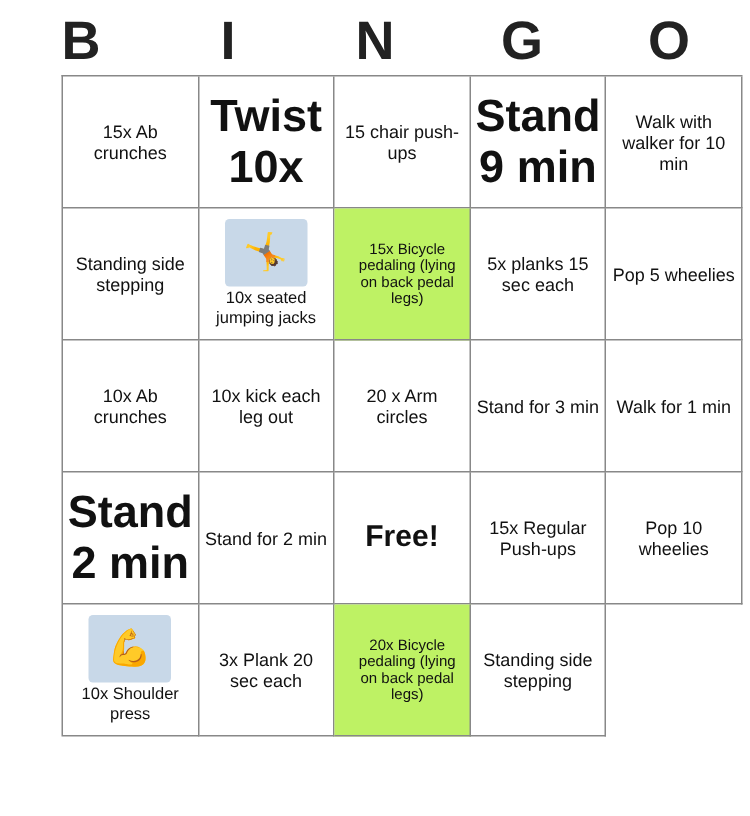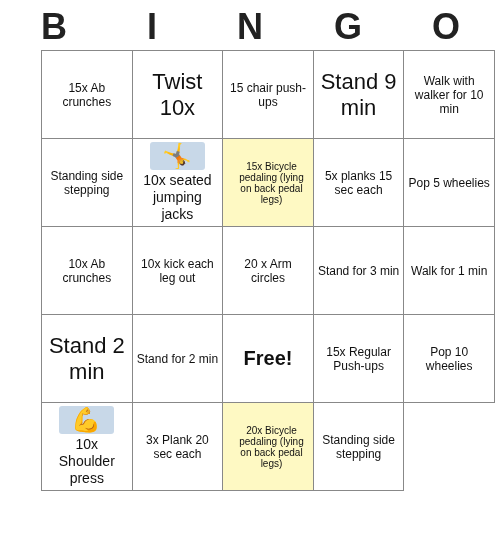--- a/index.html
+++ b/index.html
@@ -45,47 +45,47 @@
       align-items: center;
       justify-content: center;
       text-align: center;
       padding: 4px;
       font-size: 12px;
       color: #111;
       position: relative;
       overflow: hidden;
     }
     .bingo-cell.large-text {
-      font-size: 22px;
-      font-weight: normal;
+      font-size: 30px;
+      font-weight: bold;
     }
     .bingo-cell.free {
       font-size: 20px;
       font-weight: bold;
     }
     .bingo-cell.highlight-blue {
-      background-color: #fef9c3;
+      background-color: #bef264;
       padding-left: 11px;
     }
     .cell-with-image {
       flex-direction: column;
       font-size: 11px;
     }
     .cell-image-area {
       width: 55px;
       height: 45px;
       background: #c8d8e8;
       border-radius: 3px;
       display: flex;
       align-items: center;
       justify-content: center;
       margin-bottom: 2px;
     }
     .cell-label {
-      font-size: 14px;
+      font-size: 11px;
       text-align: center;
       line-height: 1.2;
     }
   </style>
 </head>
 <body>
 
 <div class="bingo-container">
   <div class="bingo-header">
     <div class="bingo-header-cell">B</div>

